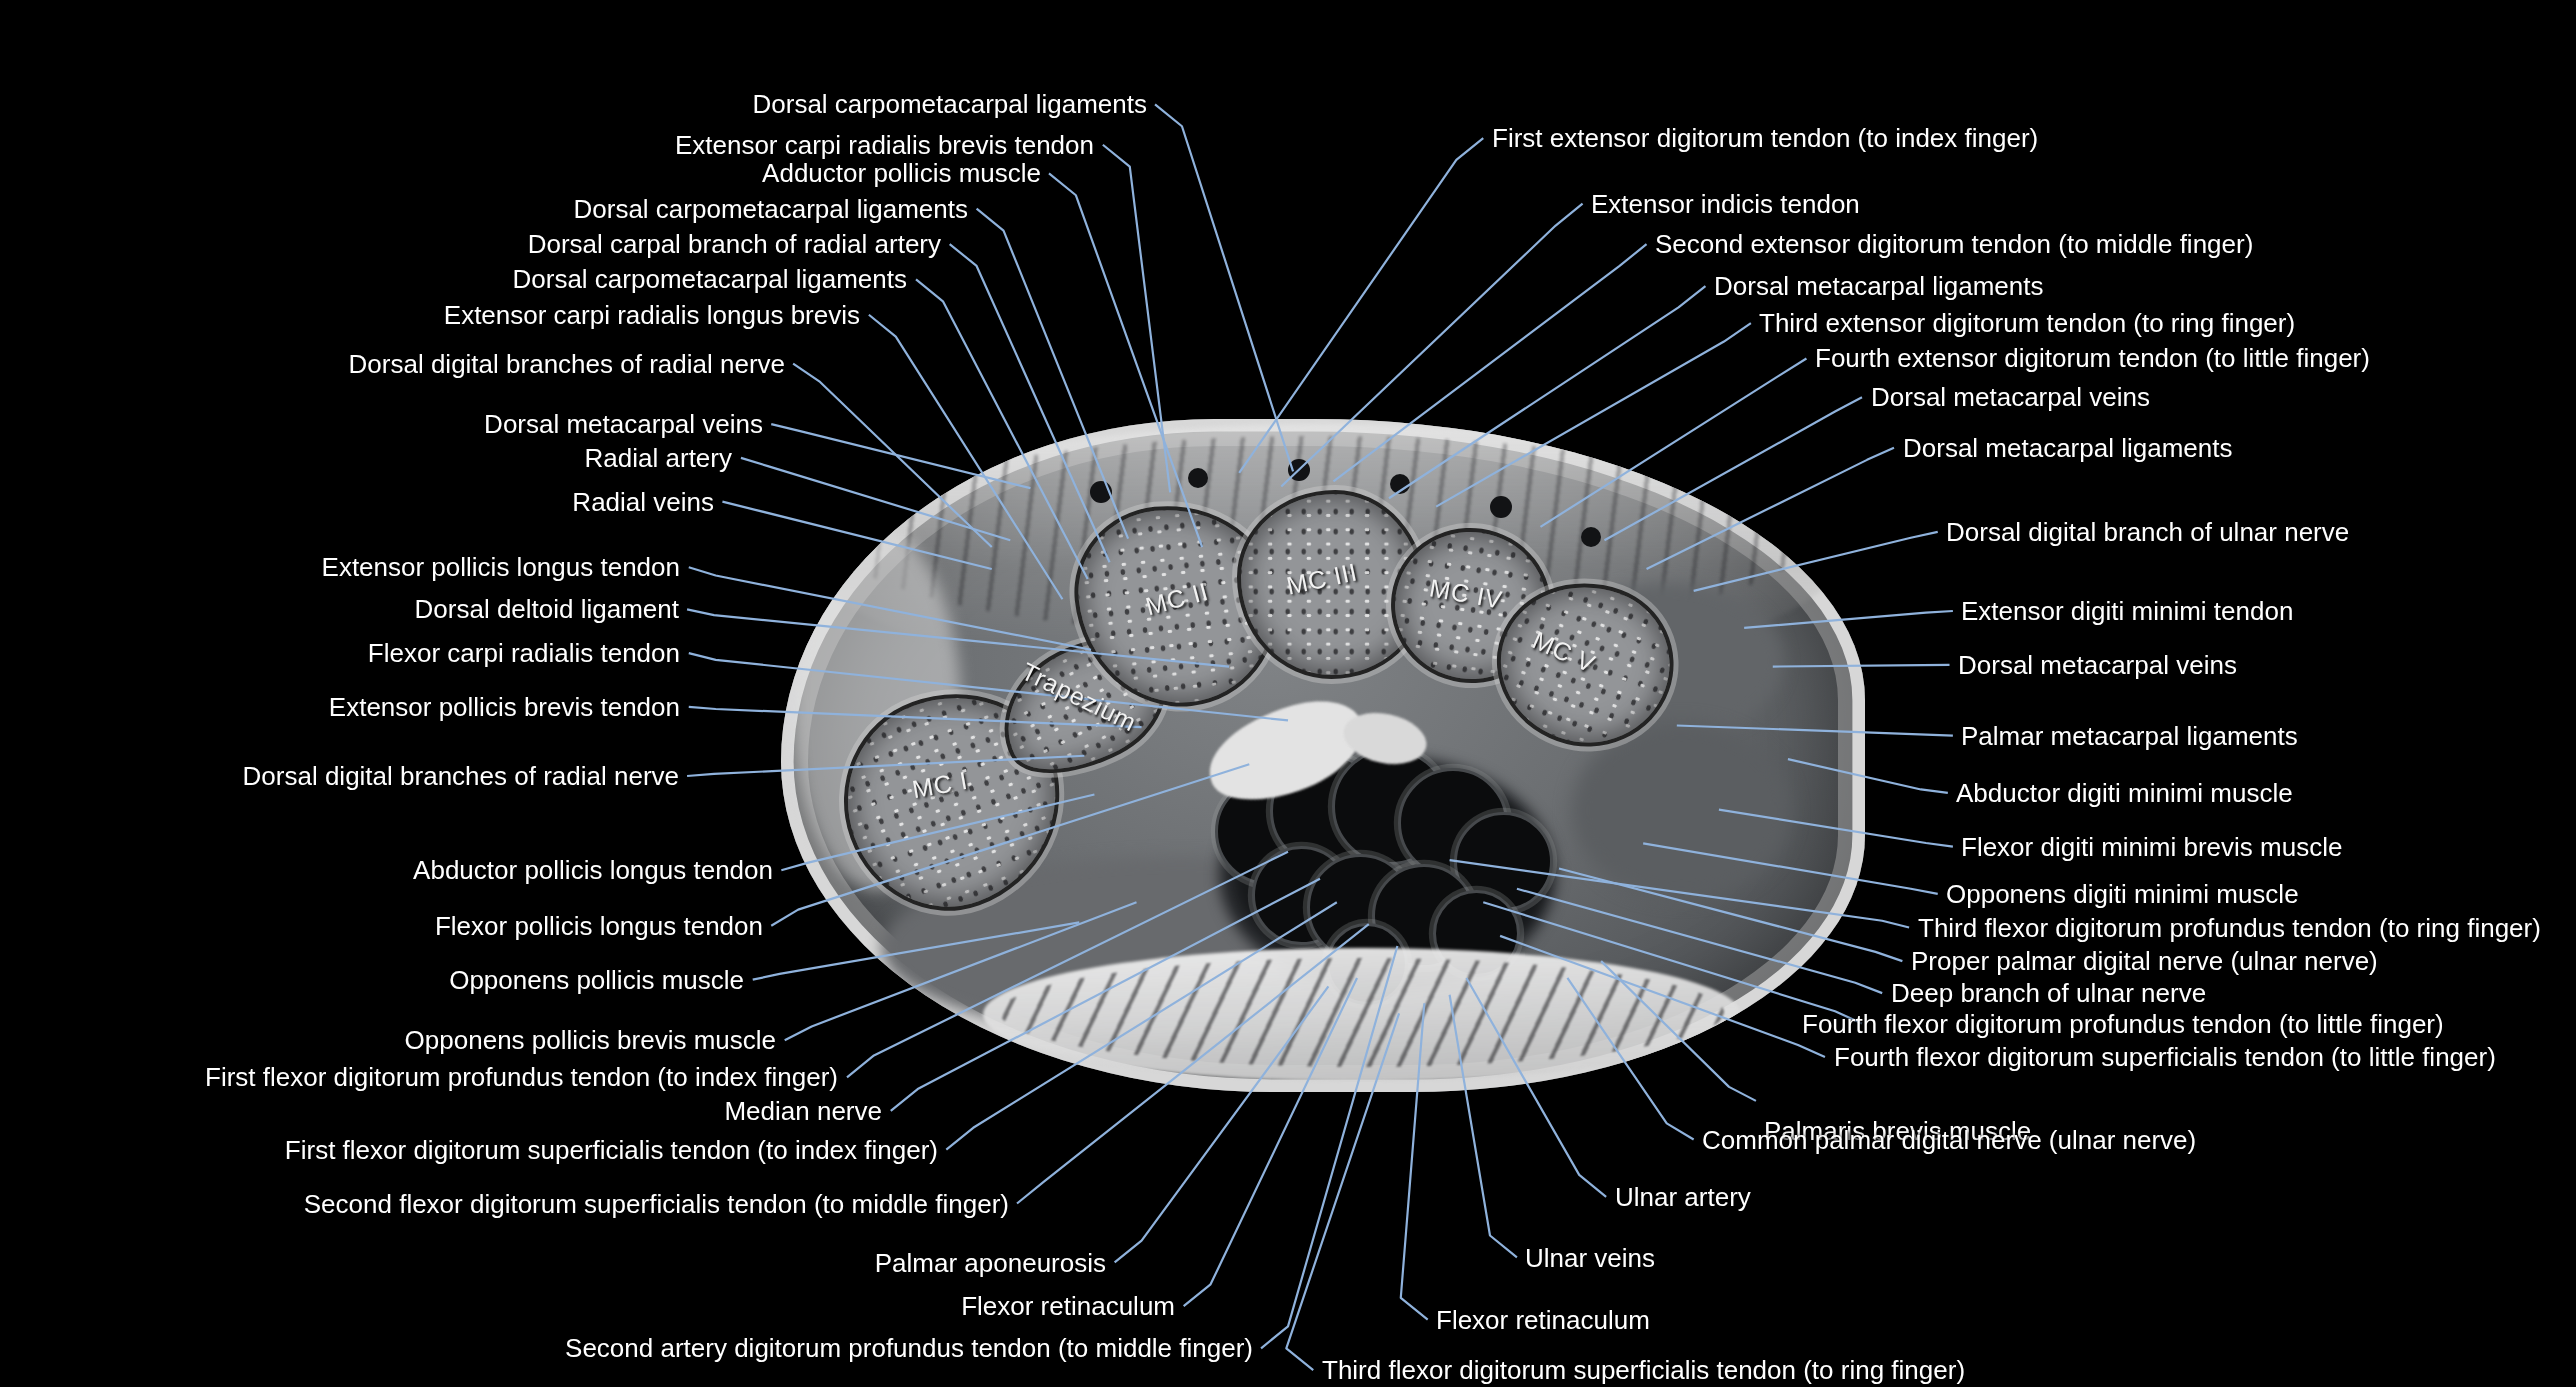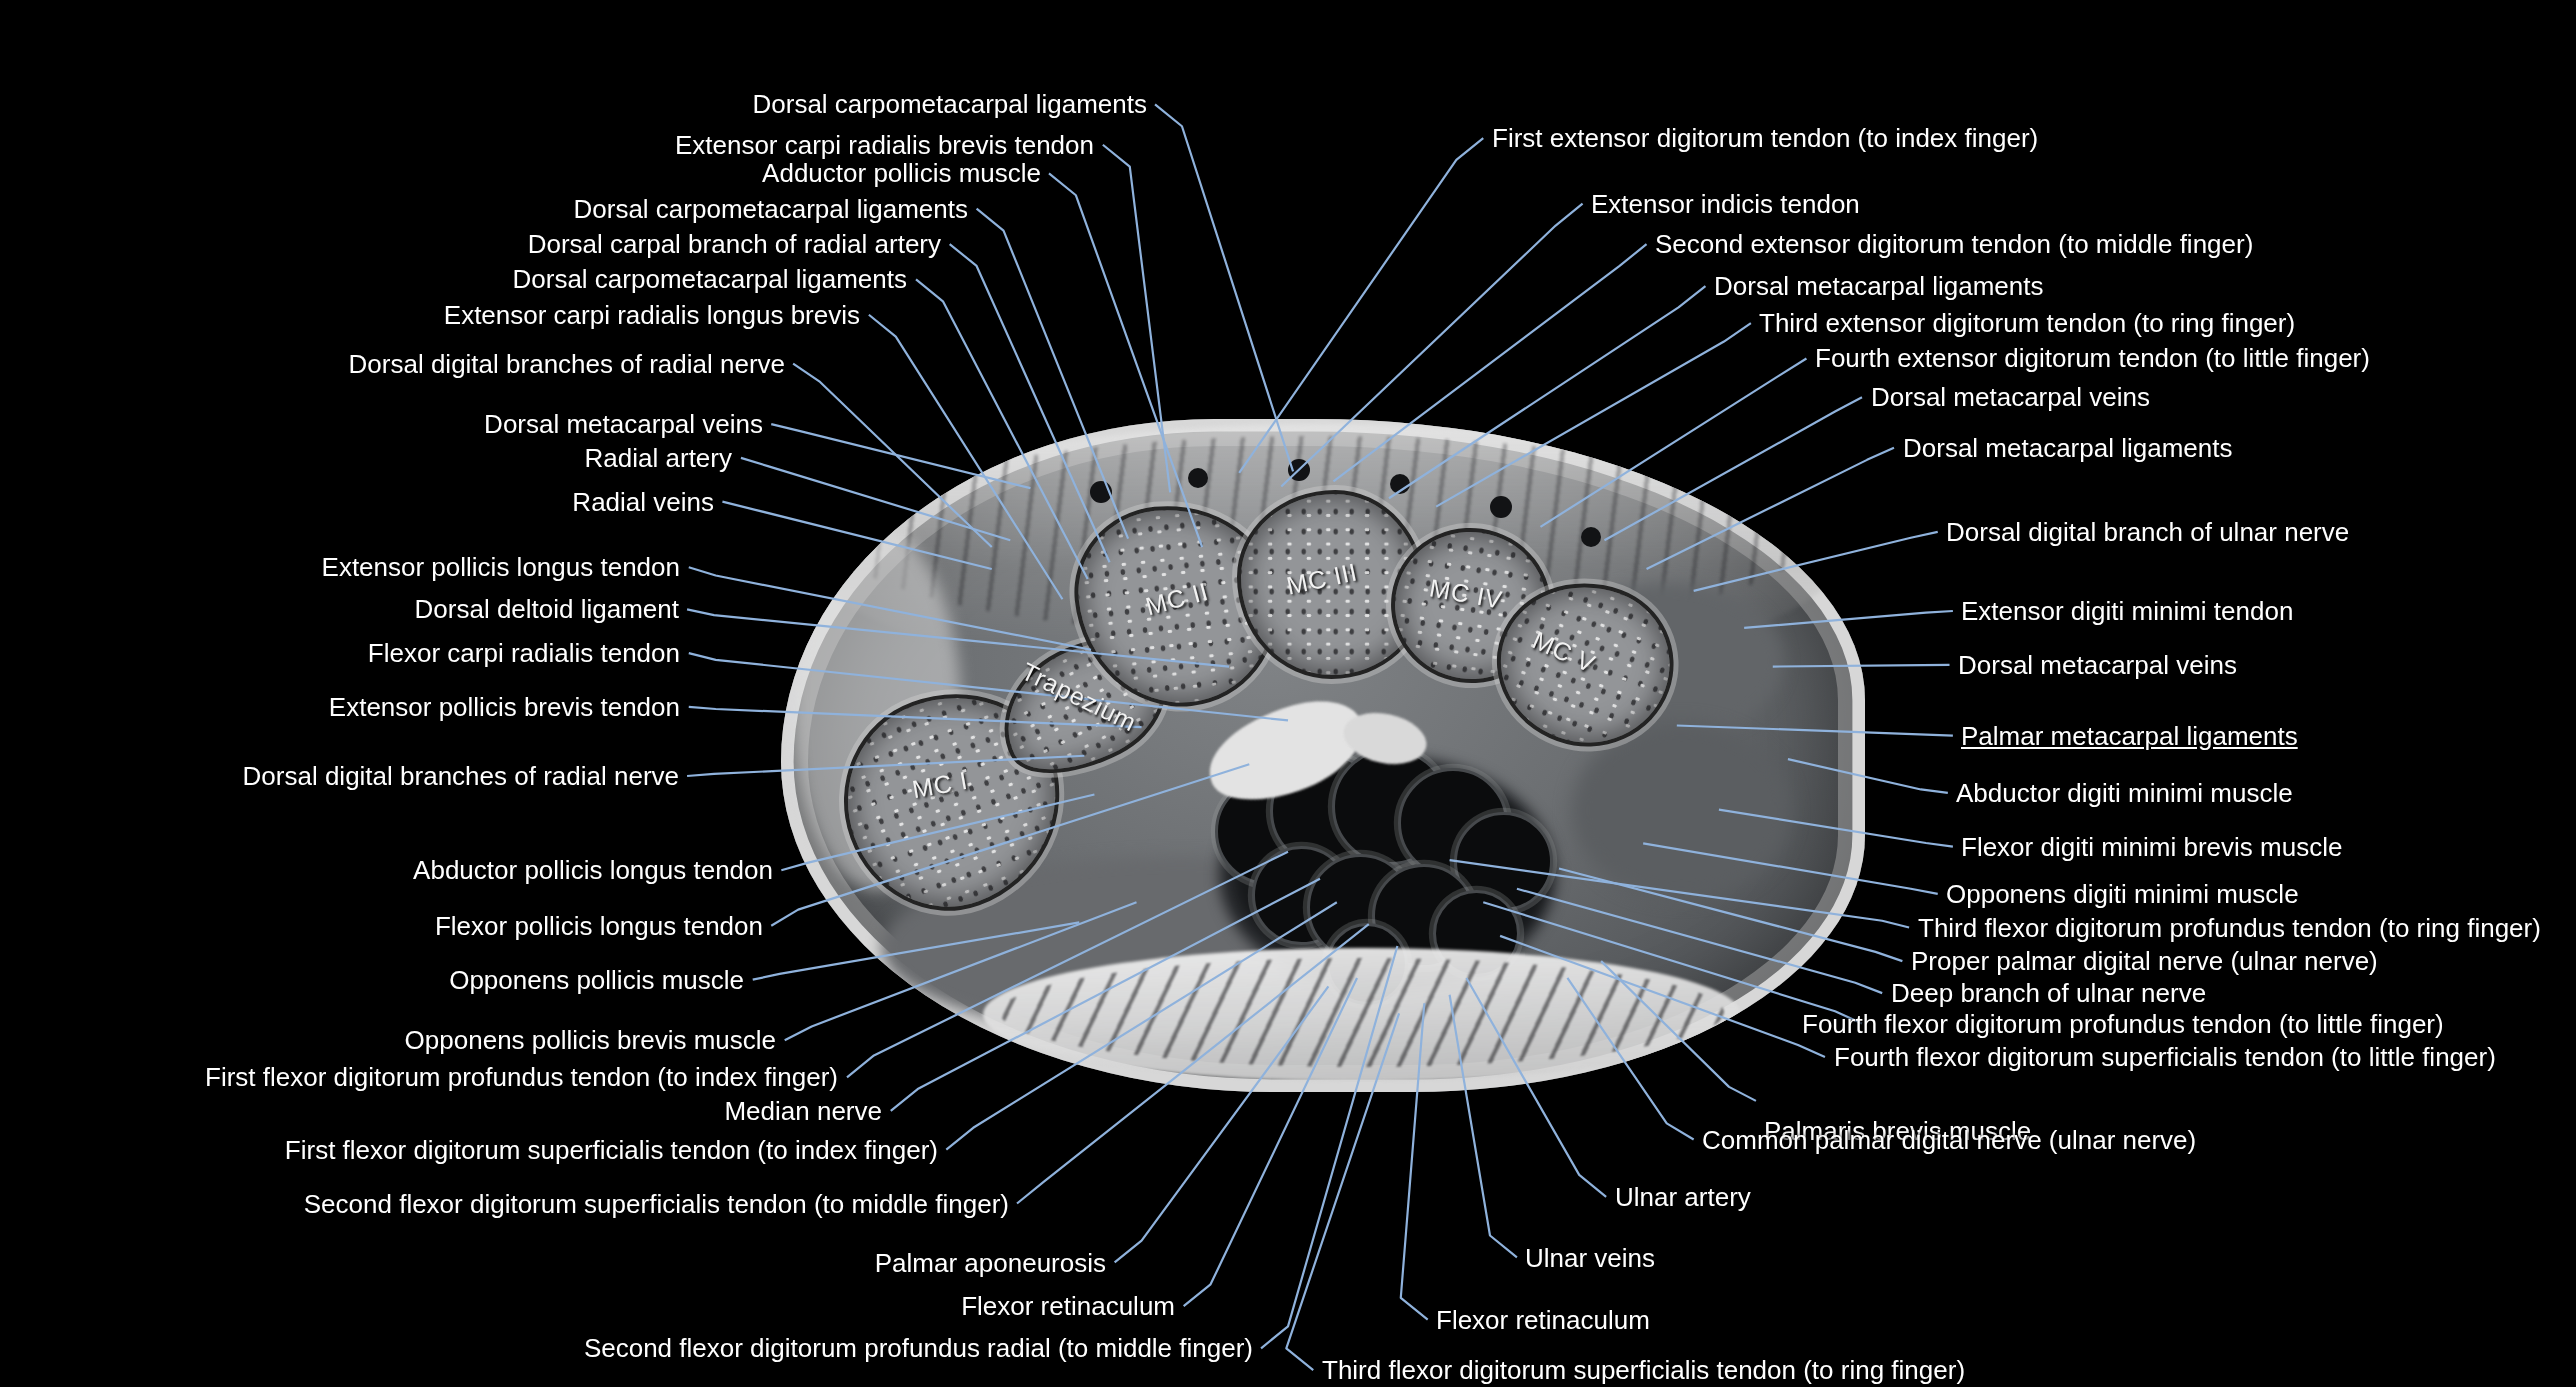--- a/index.html
+++ b/index.html
@@ -199,33 +199,33 @@
       <div class="label left" style="top: 855px; right: 1803px;">Abductor pollicis longus tendon</div>
       <div class="label left" style="top: 911px; right: 1813px;">Flexor pollicis longus tendon</div>
       <div class="label left" style="top: 965px; right: 1832px;">Opponens pollicis muscle</div>
       <div class="label left" style="top: 1025px; right: 1800px;">Opponens pollicis brevis muscle</div>
       <div class="label left" style="top: 1062px; right: 1738px;">First flexor digitorum profundus tendon (to index finger)</div>
       <div class="label left" style="top: 1096px; right: 1694px;">Median nerve</div>
       <div class="label left" style="top: 1135px; right: 1638px;">First flexor digitorum superficialis tendon (to index finger)</div>
       <div class="label left" style="top: 1189px; right: 1567px;">Second flexor digitorum superficialis tendon (to middle finger)</div>
       <div class="label left" style="top: 1248px; right: 1470px;">Palmar aponeurosis</div>
       <div class="label left" style="top: 1291px; right: 1401px;">Flexor retinaculum</div>
-      <div class="label left" style="top: 1333px; right: 1323px;">Second flexor digitorum profundus radial (to middle finger)</div>
+      <div class="label left" style="top: 1333px; right: 1323px;">Second artery digitorum profundus tendon (to middle finger)</div>
       <div class="label right" style="top: 123px; left: 1492px;">First extensor digitorum tendon (to index finger)</div>
       <div class="label right" style="top: 189px; left: 1591px;">Extensor indicis tendon</div>
       <div class="label right" style="top: 229px; left: 1655px;">Second extensor digitorum tendon (to middle finger)</div>
       <div class="label right" style="top: 271px; left: 1714px;">Dorsal metacarpal ligaments</div>
       <div class="label right" style="top: 308px; left: 1759px;">Third extensor digitorum tendon (to ring finger)</div>
       <div class="label right" style="top: 343px; left: 1815px;">Fourth extensor digitorum tendon (to little finger)</div>
       <div class="label right" style="top: 382px; left: 1871px;">Dorsal metacarpal veins</div>
       <div class="label right" style="top: 433px; left: 1903px;">Dorsal metacarpal ligaments</div>
       <div class="label right" style="top: 517px; left: 1946px;">Dorsal digital branch of ulnar nerve</div>
       <div class="label right" style="top: 596px; left: 1961px;">Extensor digiti minimi tendon</div>
       <div class="label right" style="top: 650px; left: 1958px;">Dorsal metacarpal veins</div>
-      <div class="label right" style="top: 721px; left: 1961px; text-decoration: underline;">Palmar metacarpal ligaments</div>
+      <div class="label right" style="top: 721px; left: 1961px;">Palmar metacarpal ligaments</div>
       <div class="label right" style="top: 778px; left: 1956px;">Abductor digiti minimi muscle</div>
       <div class="label right" style="top: 832px; left: 1961px;">Flexor digiti minimi brevis muscle</div>
       <div class="label right" style="top: 879px; left: 1946px;">Opponens digiti minimi muscle</div>
       <div class="label right" style="top: 913px; left: 1918px;">Third flexor digitorum profundus tendon (to ring finger)</div>
       <div class="label right" style="top: 946px; left: 1911px;">Proper palmar digital nerve (ulnar nerve)</div>
       <div class="label right" style="top: 978px; left: 1891px;">Deep branch of ulnar nerve</div>
       <div class="label right" style="top: 1009px; left: 1802px;">Fourth flexor digitorum profundus tendon (to little finger)</div>
       <div class="label right" style="top: 1042px; left: 1834px; text-align: center;">Fourth flexor digitorum superficialis tendon (to little finger)</div>
       <div class="label right" style="top: 1116px; left: 1764px;">Palmaris brevis muscle</div>
       <div class="label right" style="top: 1125px; left: 1702px;">Common palmar digital nerve (ulnar nerve)</div>

